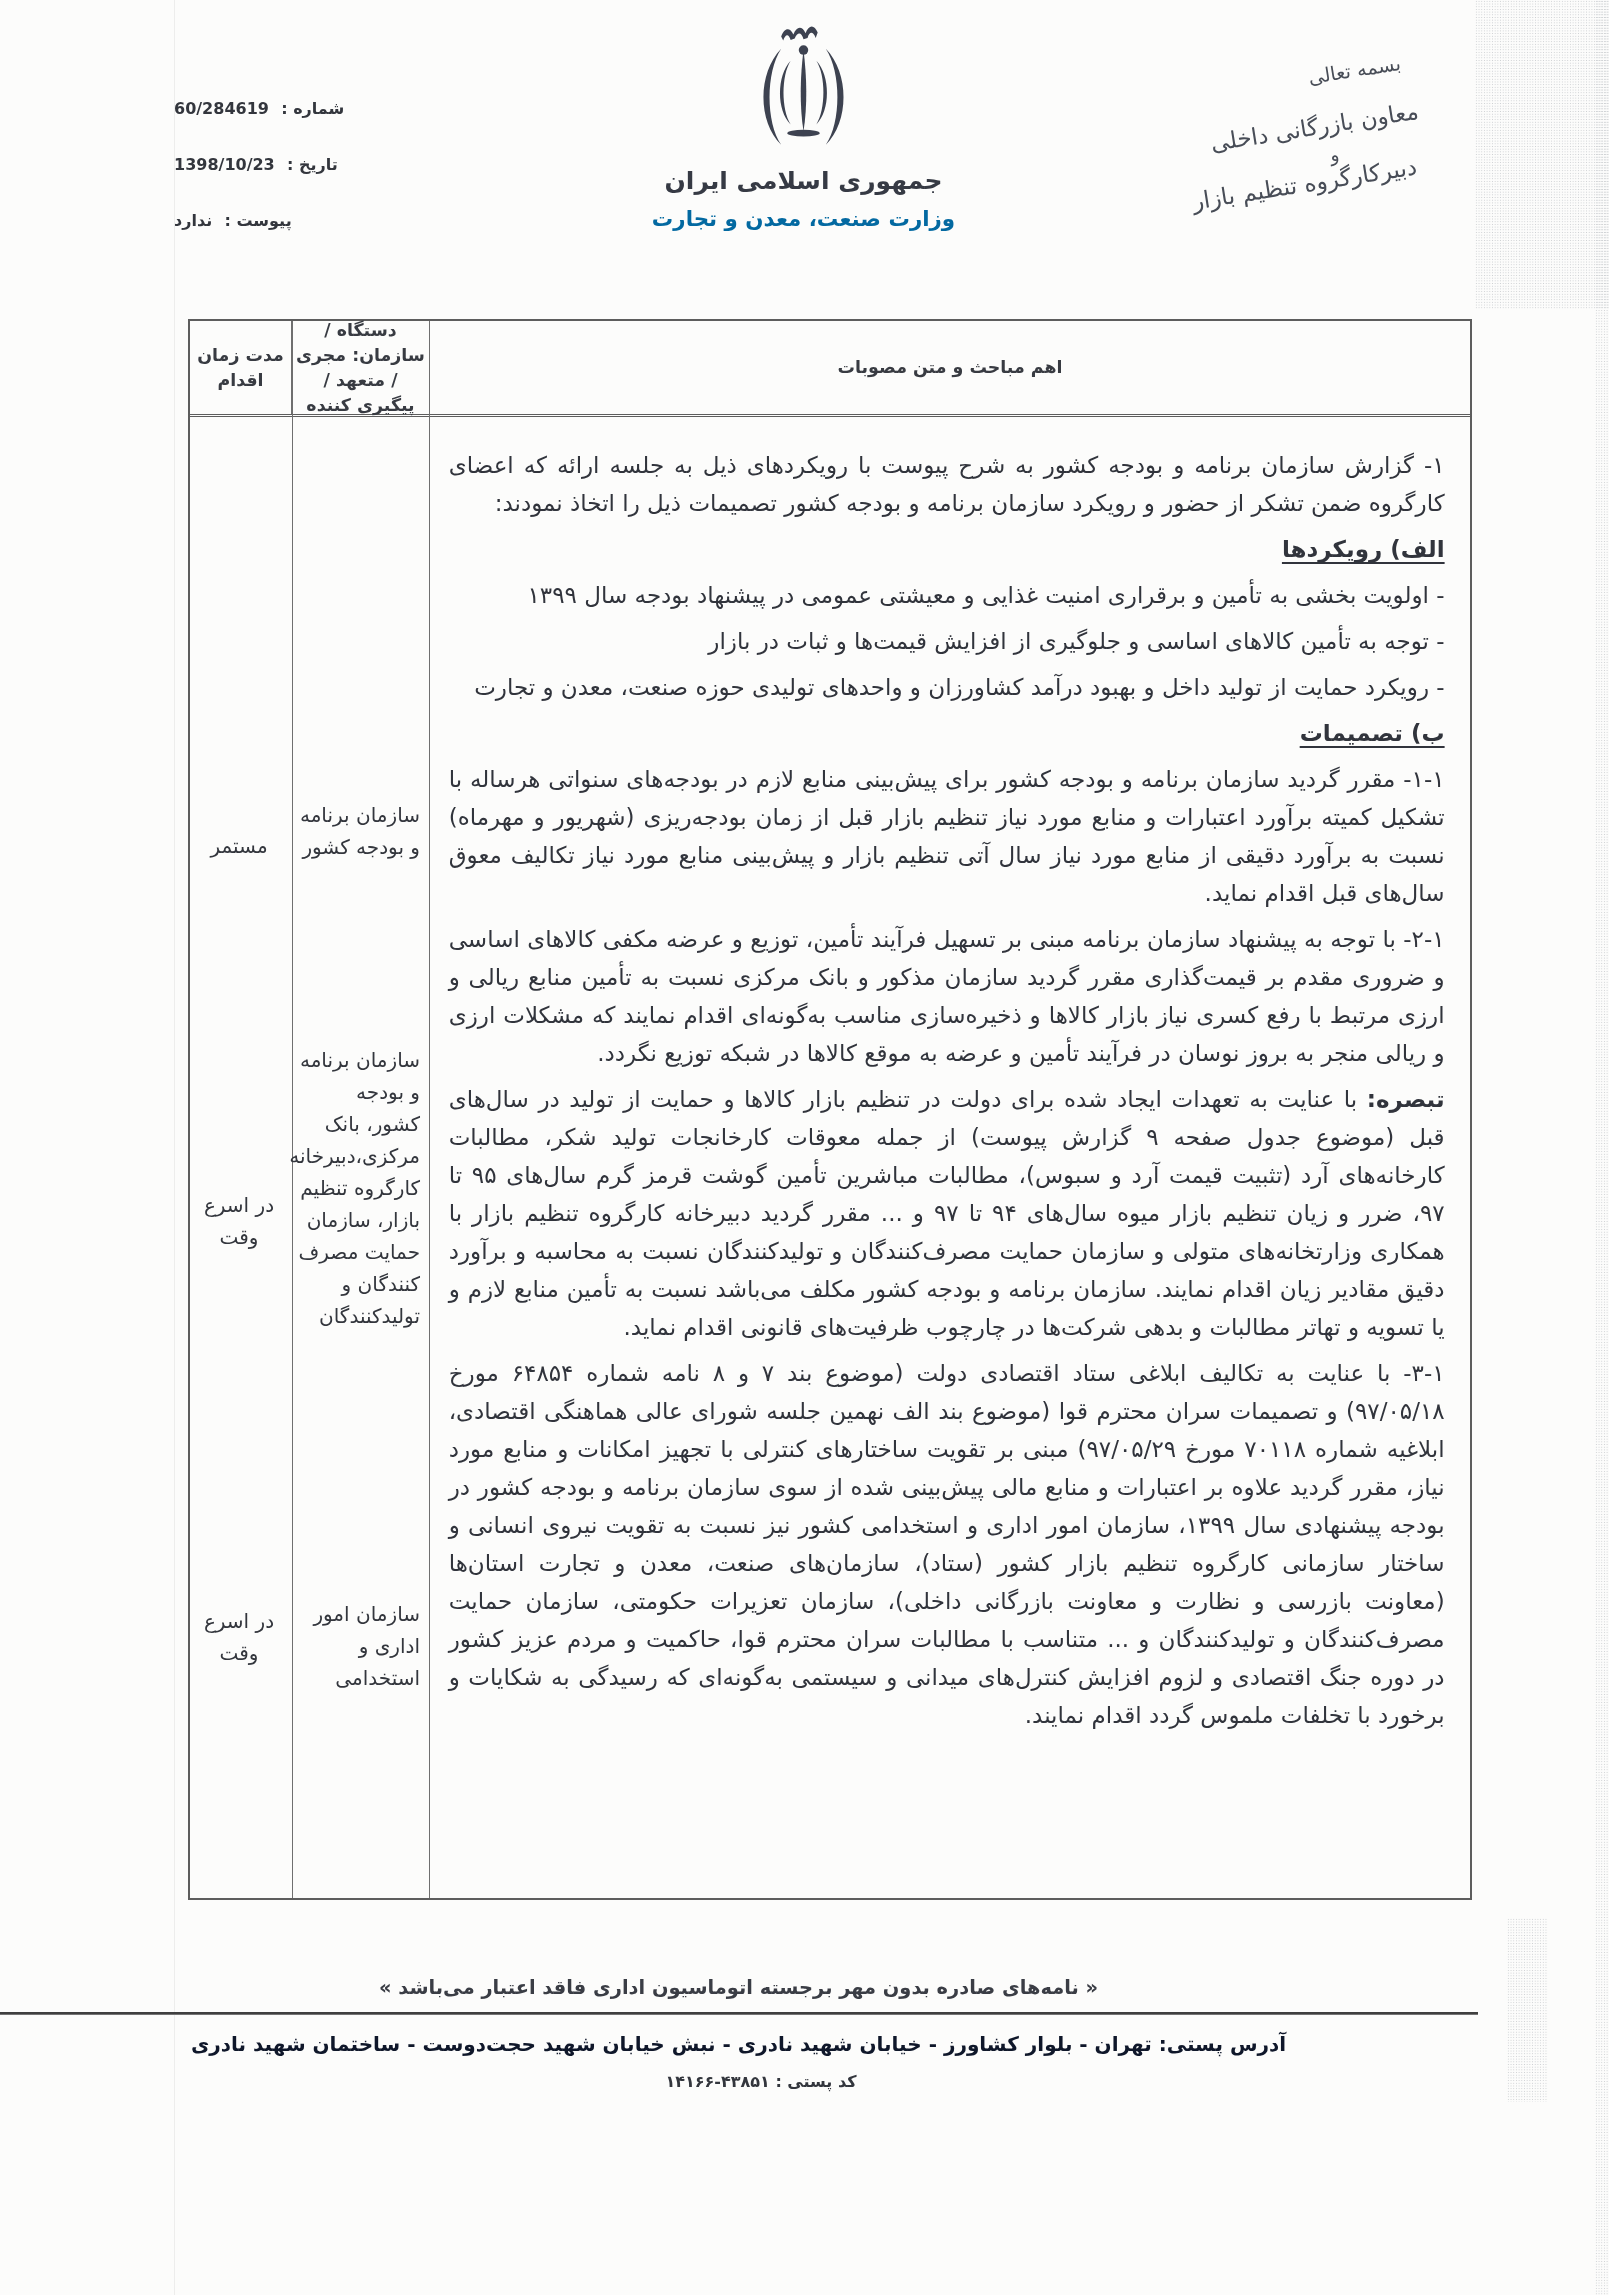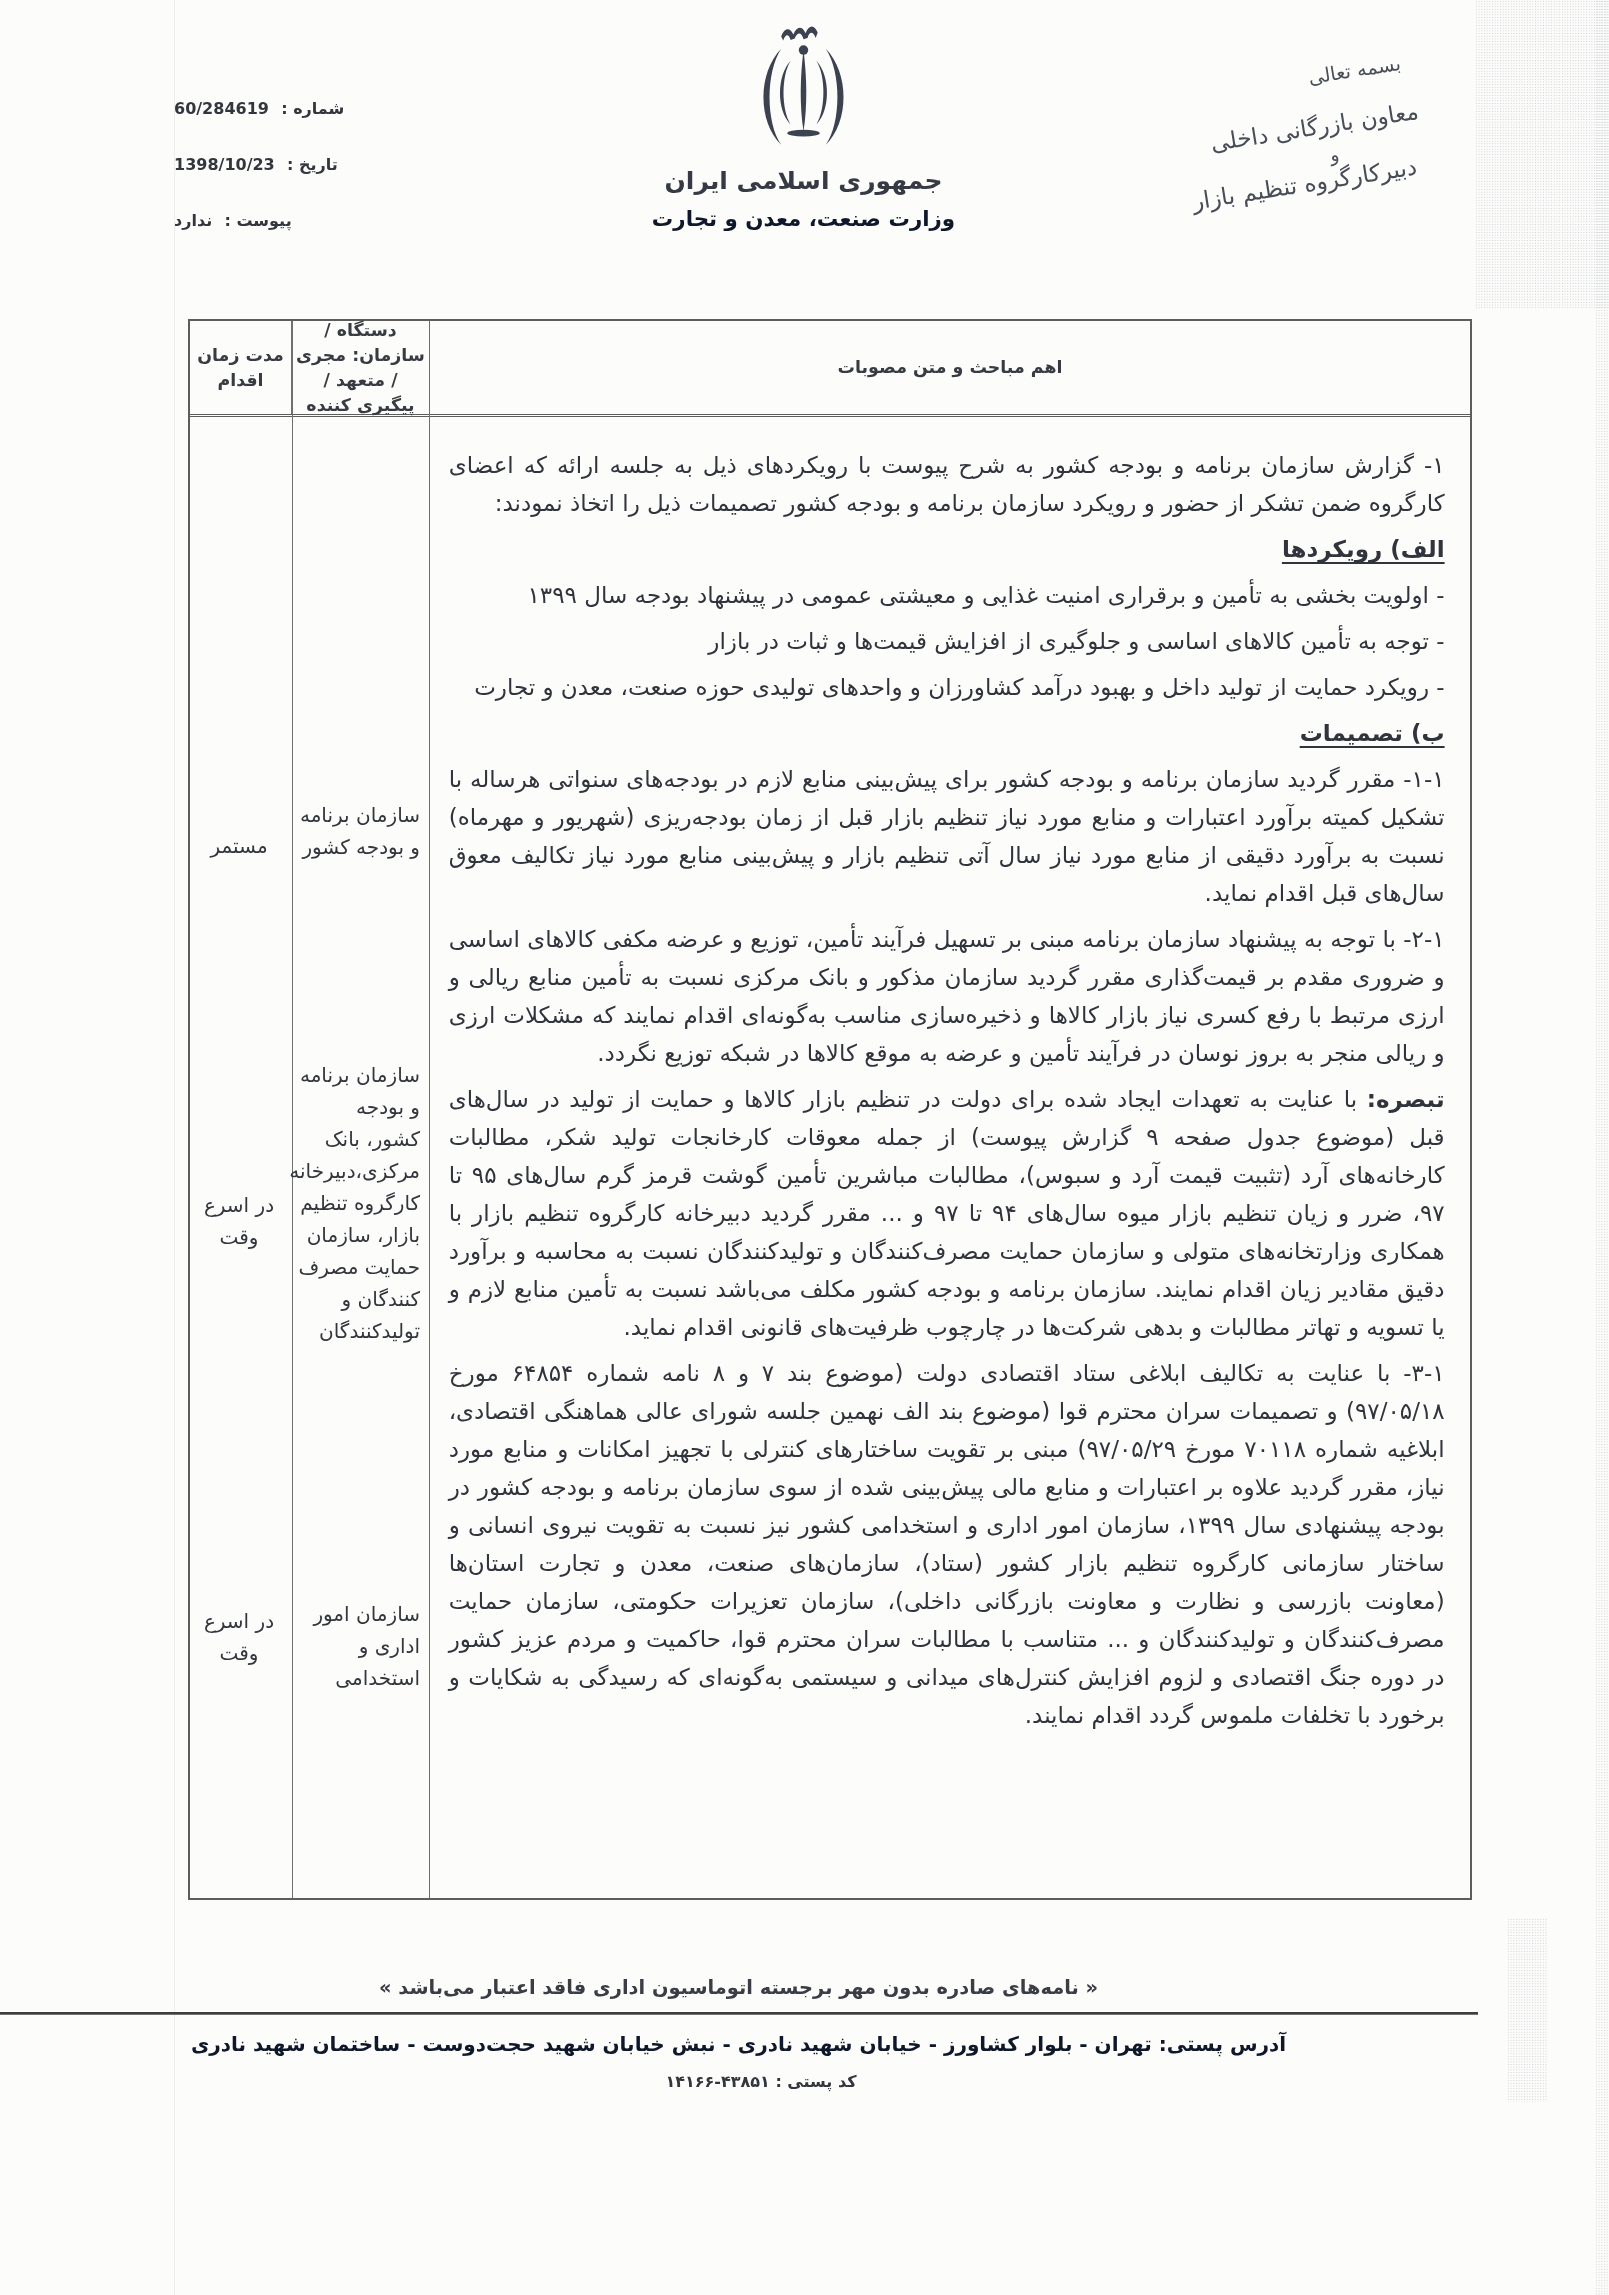--- a/index.html
+++ b/index.html
@@ -18,21 +18,21 @@
   
   .meta{position:absolute; top:95px; left:175px; width:220px; text-align:left;}
   .meta-row{font-weight:bold; font-size:16px; line-height:27px; margin-bottom:29px;
     white-space:nowrap; color:#33363d;}
   .meta-row .val{margin-right:6.7px;}
   
   .emblem-block{position:absolute; top:23px; left:604px; width:401px; text-align:center;}
   .emblem-block svg{display:block; margin:0 auto;}
   .country-title{font-size:25px; font-weight:bold; margin-top:1.3px; color:#363a44;
     letter-spacing:0.7px; transform:scaleY(.96);}
-  .ministry-title{font-size:21.4px; font-weight:bold; margin-top:10.7px; color:#0f172a;}
+  .ministry-title{font-size:21.4px; font-weight:bold; margin-top:10.7px; color:#0369a1;}
   
   .handwriting{position:absolute; top:59px; left:1155px; width:321px; text-align:center;
     color:#484d57;}
   .hw{transform:rotate(-9deg); transform-origin:center;}
   .hw1{font-size:19.4px; margin-bottom:32px; margin-left:80px;}
   .hw2{font-size:23px; margin-bottom:4px;}
   .hw3{font-size:18.7px; margin-bottom:5.3px; margin-left:40px;}
   .hw4{font-size:23.4px; margin-right:20px;}
   
   .rtable{position:absolute; top:319px; left:189px; width:1284px; height:1581px;
@@ -133,21 +133,21 @@
       <p>- رویکرد حمایت از تولید داخل و بهبود درآمد کشاورزان و واحدهای تولیدی حوزه صنعت، معدن و تجارت</p>
       <p class="hd">ب) تصمیمات</p>
       <p>۱-۱- مقرر گردید سازمان برنامه و بودجه کشور برای پیش‌بینی منابع لازم در بودجه‌های سنواتی هرساله با تشکیل کمیته برآورد اعتبارات و منابع مورد نیاز تنظیم بازار قبل از زمان بودجه‌ریزی (شهریور و مهرماه) نسبت به برآورد دقیقی از منابع مورد نیاز سال آتی تنظیم بازار و پیش‌بینی منابع مورد نیاز تکالیف معوق سال‌های قبل اقدام نماید.</p>
       <p>۲-۱- با توجه به پیشنهاد سازمان برنامه مبنی بر تسهیل فرآیند تأمین، توزیع و عرضه مکفی کالاهای اساسی و ضروری مقدم بر قیمت‌گذاری مقرر گردید سازمان مذکور و بانک مرکزی نسبت به تأمین منابع ریالی و ارزی مرتبط با رفع کسری نیاز بازار کالاها و ذخیره‌سازی مناسب به‌گونه‌ای اقدام نمایند که مشکلات ارزی و ریالی منجر به بروز نوسان در فرآیند تأمین و عرضه به موقع کالاها در شبکه توزیع نگردد.</p>
       <p><span class="b">تبصره:</span> <span>با عنایت به تعهدات ایجاد شده برای دولت در تنظیم بازار کالاها و حمایت از تولید در سال‌های قبل (موضوع جدول صفحه ۹ گزارش پیوست) از جمله معوقات کارخانجات تولید شکر، مطالبات کارخانه‌های آرد (تثبیت قیمت آرد و سبوس)، مطالبات مباشرین تأمین گوشت قرمز گرم سال‌های ۹۵ تا ۹۷، ضرر و زیان تنظیم بازار میوه سال‌های ۹۴ تا ۹۷ و ... مقرر گردید دبیرخانه کارگروه تنظیم بازار با همکاری وزارتخانه‌های متولی و سازمان حمایت مصرف‌کنندگان و تولیدکنندگان نسبت به محاسبه و برآورد دقیق مقادیر زیان اقدام نمایند. سازمان برنامه و بودجه کشور مکلف می‌باشد نسبت به تأمین منابع لازم و یا تسویه و تهاتر مطالبات و بدهی شرکت‌ها در چارچوب ظرفیت‌های قانونی اقدام نماید.</span></p>
       <p>۳-۱- با عنایت به تکالیف ابلاغی ستاد اقتصادی دولت (موضوع بند ۷ و ۸ نامه شماره ۶۴۸۵۴ مورخ ۹۷/۰۵/۱۸) و تصمیمات سران محترم قوا (موضوع بند الف نهمین جلسه شورای عالی هماهنگی اقتصادی، ابلاغیه شماره ۷۰۱۱۸ مورخ ۹۷/۰۵/۲۹) مبنی بر تقویت ساختارهای کنترلی با تجهیز امکانات و منابع مورد نیاز، مقرر گردید علاوه بر اعتبارات و منابع مالی پیش‌بینی شده از سوی سازمان برنامه و بودجه کشور در بودجه پیشنهادی سال ۱۳۹۹، سازمان امور اداری و استخدامی کشور نیز نسبت به تقویت نیروی انسانی و ساختار سازمانی کارگروه تنظیم بازار کشور (ستاد)، سازمان‌های صنعت، معدن و تجارت استان‌ها (معاونت بازرسی و نظارت و معاونت بازرگانی داخلی)، سازمان تعزیرات حکومتی، سازمان حمایت مصرف‌کنندگان و تولیدکنندگان و ... متناسب با مطالبات سران محترم قوا، حاکمیت و مردم عزیز کشور در دوره جنگ اقتصادی و لزوم افزایش کنترل‌های میدانی و سیستمی به‌گونه‌ای که رسیدگی به شکایات و برخورد با تخلفات ملموس گردد اقدام نمایند.</p>
     </div>
 
     <div class="side org" style="top:478px;">سازمان برنامه و بودجه کشور</div>
     <div class="side dur" style="top:509px;">مستمر</div>
-    <div class="side org" style="top:738px;">سازمان برنامه و بودجه کشور، بانک مرکزی،دبیرخانه کارگروه تنظیم بازار، سازمان حمایت مصرف کنندگان و تولیدکنندگان</div>
+    <div class="side org" style="top:723px;">سازمان برنامه و بودجه کشور، بانک مرکزی،دبیرخانه کارگروه تنظیم بازار، سازمان حمایت مصرف کنندگان و تولیدکنندگان</div>
     <div class="side dur" style="top:868px;">در اسرع وقت</div>
     <div class="side org" style="top:1277px;">سازمان امور اداری و استخدامی</div>
     <div class="side dur" style="top:1284px;">در اسرع وقت</div>
   </div>
 
   <div class="footer-notice">« نامه‌های صادره بدون مهر برجسته اتوماسیون اداری فاقد اعتبار می‌باشد »</div>
   <div class="footer-rule"></div>
   <div class="footer-address">آدرس پستی: تهران - بلوار کشاورز - خیابان شهید نادری - نبش خیابان شهید حجت‌دوست - ساختمان شهید نادری</div>
   <div class="footer-postal">
     <span>کد پستی :</span>

